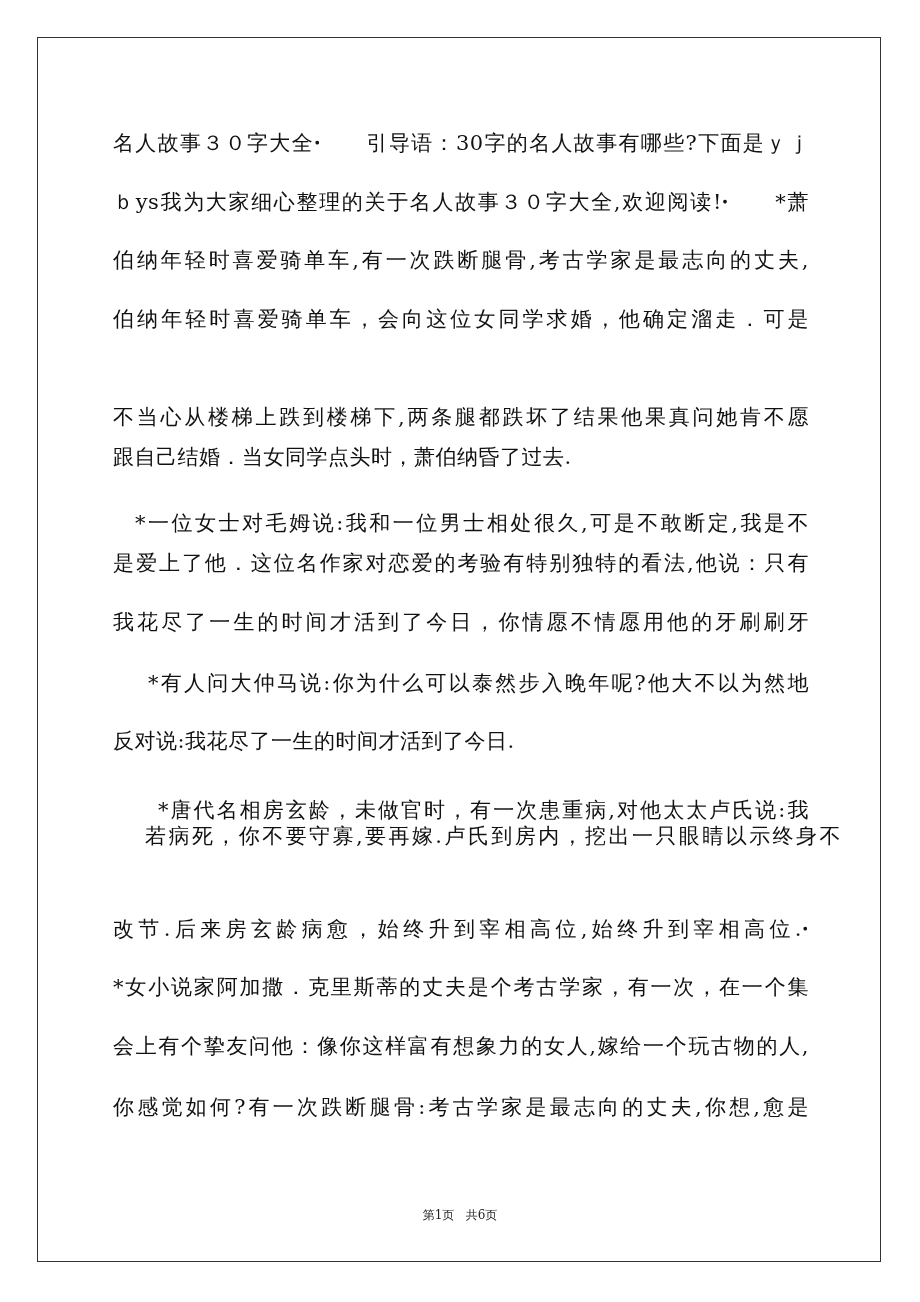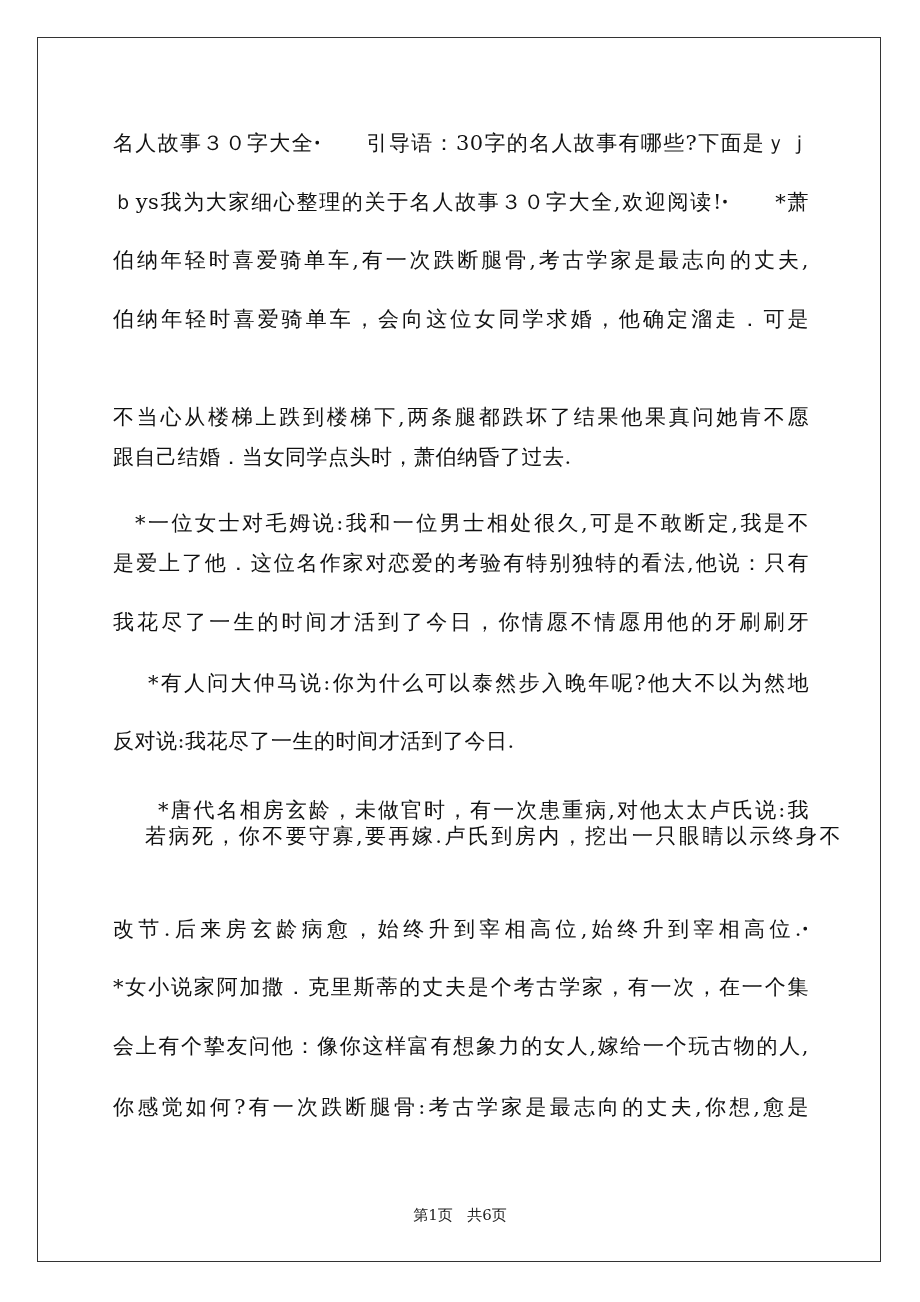--- a/index.html
+++ b/index.html
@@ -39,21 +39,21 @@
     .line.no-justify {
       text-align: left;
       text-align-last: left;
     }
     .footer {
       position: absolute;
       left: 0;
       width: 920px;
       top: 1205px;
       text-align: center;
-      font-size: 15px;
+      font-size: 12px;
       line-height: 20px;
       color: #222222;
       font-family: "DejaVu Serif", "Liberation Serif", serif;
     }
     .footer span { white-space: pre; }
   </style>
 </head>
 <body>
 
 <div class="page-frame"></div>

